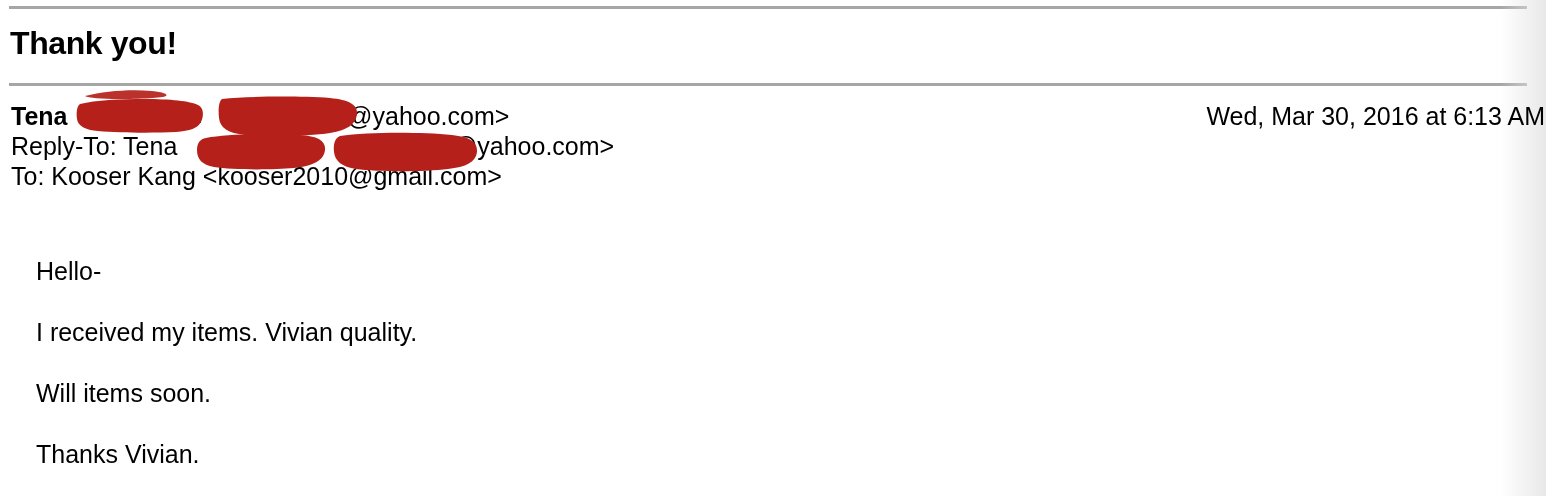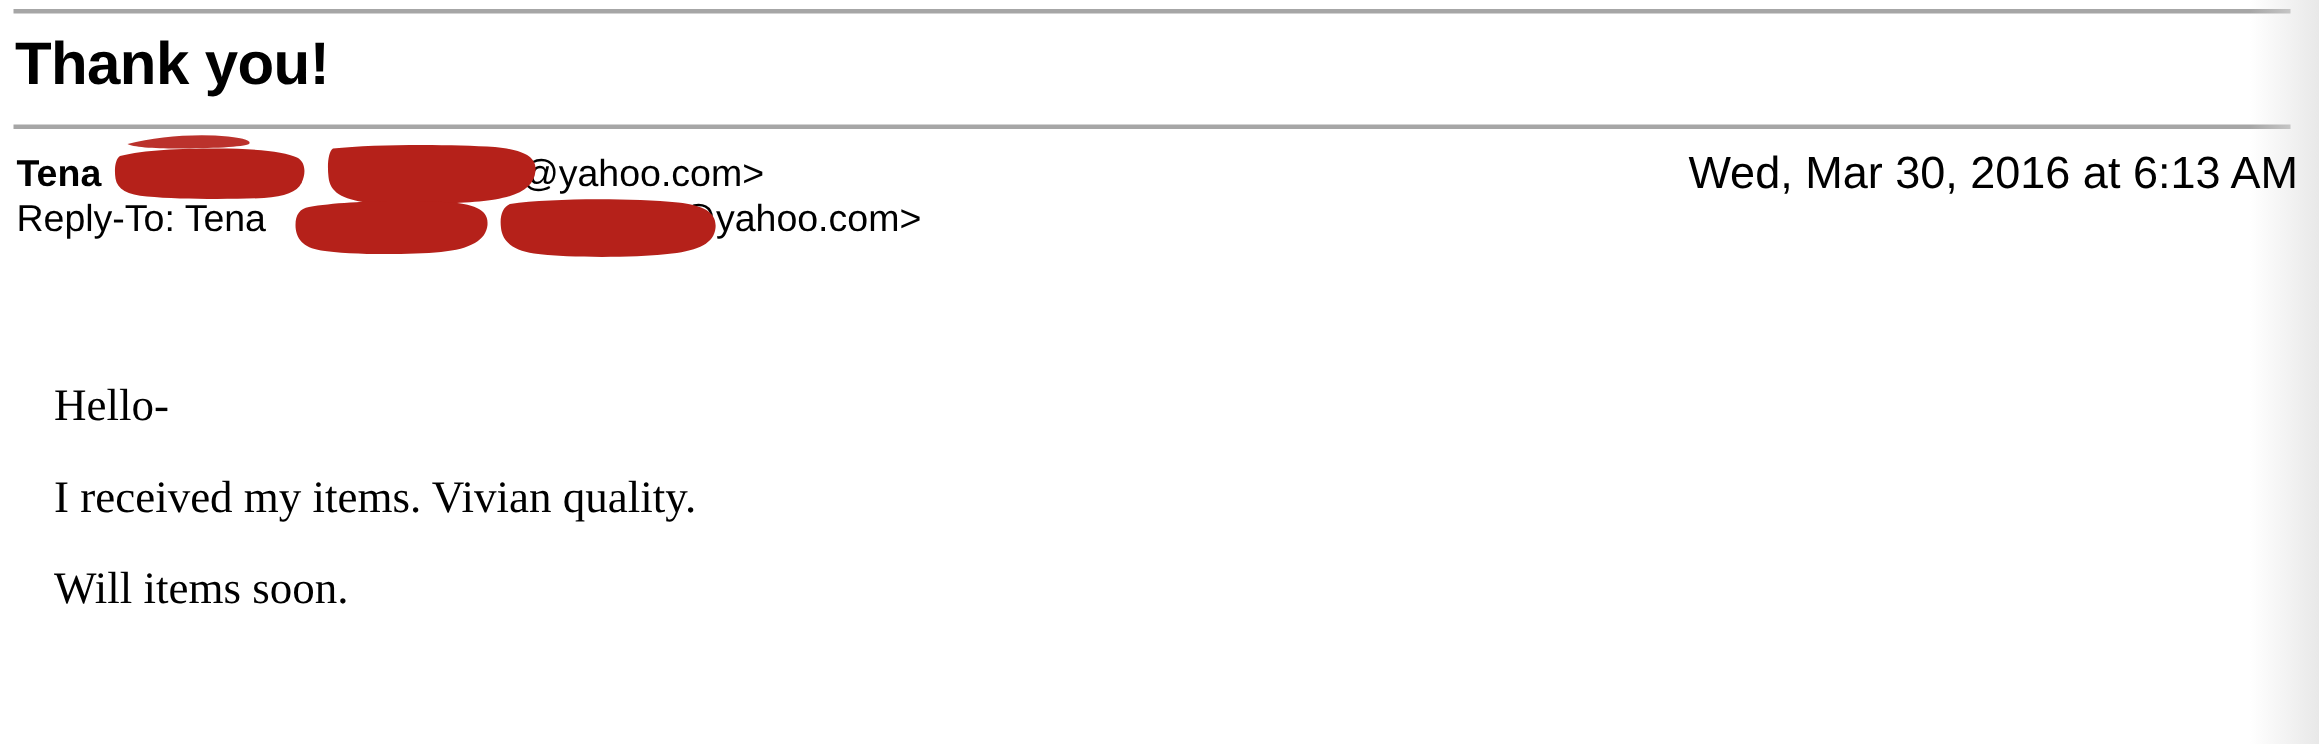--- a/index.html
+++ b/index.html
@@ -51,21 +51,21 @@
     left: 9px;
     top: 83px;
     width: 1518px;
   }
 
   
   .subject {
     position: absolute;
     left: 10px;
     top: 21px;
-    font-size: 40px;
+    font-size: 32px;
     font-weight: bold;
     letter-spacing: -0.4px;
     line-height: 44px;
     white-space: nowrap;
   }
 
   
   .headers {
     position: absolute;
     left: 11px;
@@ -81,36 +81,35 @@
   .sender-name {
     font-weight: bold;
   }
   .hdr-text {
     white-space: pre;
   }
 
   
   .date {
     position: absolute;
-    right: 14px;
+    right: 1px;
     top: 101px;
-    font-size: 30px;
+    font-size: 25px;
     line-height: 30px;
     white-space: nowrap;
     z-index: 6;
   }
 
   
   .body-text {
     position: absolute;
     left: 36px;
     top: 256px;
-    font-size: 30px;
+    font-size: 25px;
     line-height: 30px;
-    font-family: Liberation Serif, serif;
   }
   .body-para {
     margin: 0 0 31px 0;
     white-space: nowrap;
   }
   .body-para:last-child {
     margin-bottom: 0;
   }
 
   
@@ -143,28 +142,32 @@
   <div class="headers">
 
     <div class="hdr-line">
       <span class="sender-name hdr-text">Tena</span><span class="hdr-text" style="padding-left:120px;">&lt;</span><span class="hdr-text" style="padding-left:145px;">@yahoo.com&gt;</span>
     </div>
 
     <div class="hdr-line">
       <span class="hdr-text">Reply-To: </span><span class="hdr-text">Tena</span><span class="hdr-text" style="padding-left:120px;">&lt;</span><span class="hdr-text" style="padding-left:140px;">@yahoo.com&gt;</span>
     </div>
 
+    <div class="hdr-line">
+      <span class="hdr-text">To: Kooser Kang &lt;kooser2010@gmail.com&gt;</span>
+    </div>
 
 
   </div>
 
   <div class="body-text">
     <p class="body-para">Hello-</p>
     <p class="body-para">I received my items. Vivian quality.</p>
     <p class="body-para">Will items soon.</p>
+    <p class="body-para">Thanks Vivian.</p>
   </div>
 
   <div class="redaction-layer">
     <svg width="1546" height="496" viewBox="0 0 1546 496" xmlns="http://www.w3.org/2000/svg">
 
       <path d="M85,96 C105,91 130,89 152,91 C163,92 168,94 166,96 C163,98 140,99 118,99 C102,99 88,98 85,96 Z" fill="#b5211a" opacity="0.92"></path>
 
       <path d="M80,104 C96,100 120,99 145,99 C170,99 190,101 198,105
                C204,108 204,116 201,122 C198,128 190,131 176,132
                C155,133 120,133 98,131 C85,130 78,126 77,119

